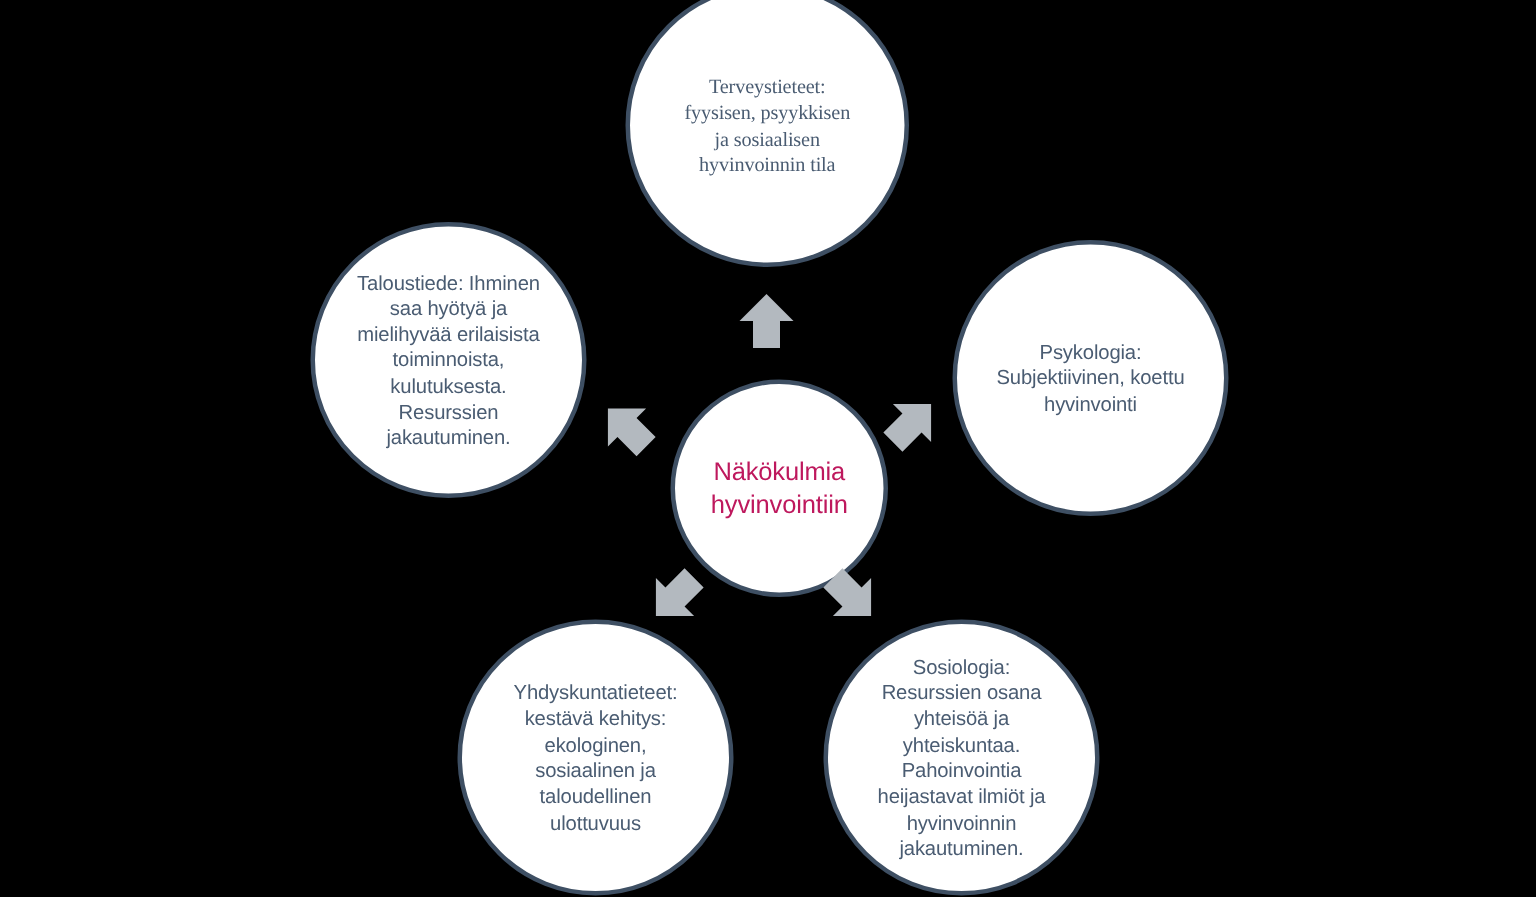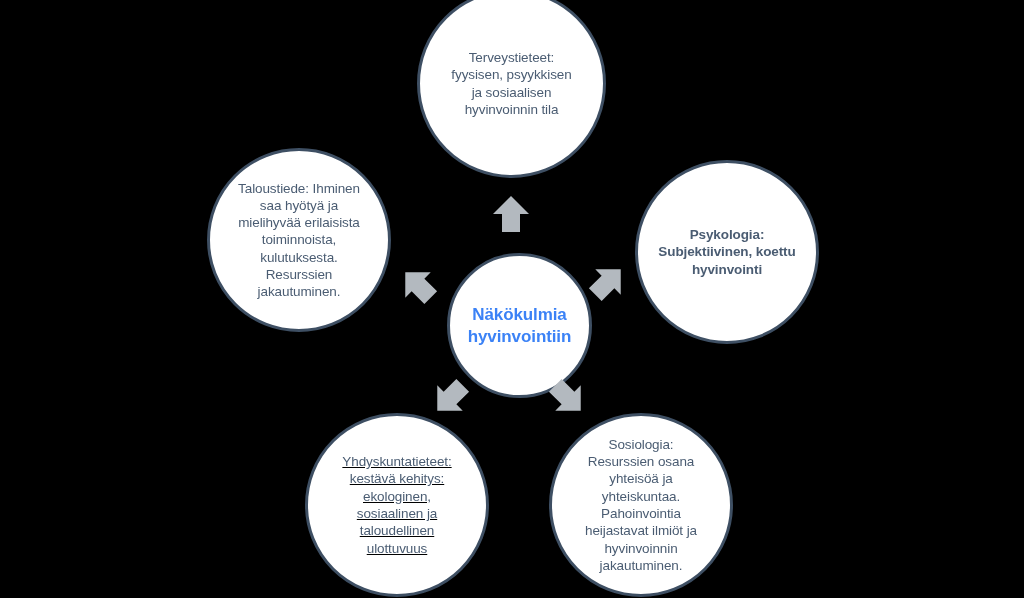--- a/index.html
+++ b/index.html
@@ -33,30 +33,30 @@
     line-height: 1.28;
     padding: 0 10px;
     white-space: pre-line;
     letter-spacing: -0.1px;
   }
 
   
   #node-health     { left: 417px; top: -11px;  width: 189px; height: 189px; }
   #node-economics  { left: 207px; top: 148px;  width: 184px; height: 184px; }
   #node-psychology { left: 635px; top: 160px;  width: 184px; height: 184px; }
-  #node-community  { left: 305px; top: 413px;  width: 184px; height: 184px; text-decoration: underline; }
+  #node-community  { left: 305px; top: 413px;  width: 184px; height: 184px; }
   #node-sociology  { left: 549px; top: 413px;  width: 184px; height: 184px; }
   #node-center     { left: 447px; top: 253px;  width: 145px; height: 145px; }
 
-  #node-health     .node-label { font-size: 13.5px; }
+  #node-health     .node-label { font-size: 13.5px; font-family: Liberation Serif, serif; }
   #node-economics  .node-label { font-size: 13.5px; }
-  #node-psychology .node-label { font-size: 13.5px; font-weight: bold; }
+  #node-psychology .node-label { font-size: 13.5px; }
   #node-community  .node-label { font-size: 13.5px; }
   #node-sociology  .node-label { font-size: 13.5px; }
-  #node-center     .node-label { font-size: 17px; color: #3b82f6; font-weight: bold; }
+  #node-center     .node-label { font-size: 17px; color: #be185d; }
 
   
   .arrow {
     position: absolute;
     width: 44px;
     height: 44px;
   }
   .arrow svg { display: block; width: 100%; height: 100%; }
 
   #arrow-up          { left: 489px; top: 192px; }

